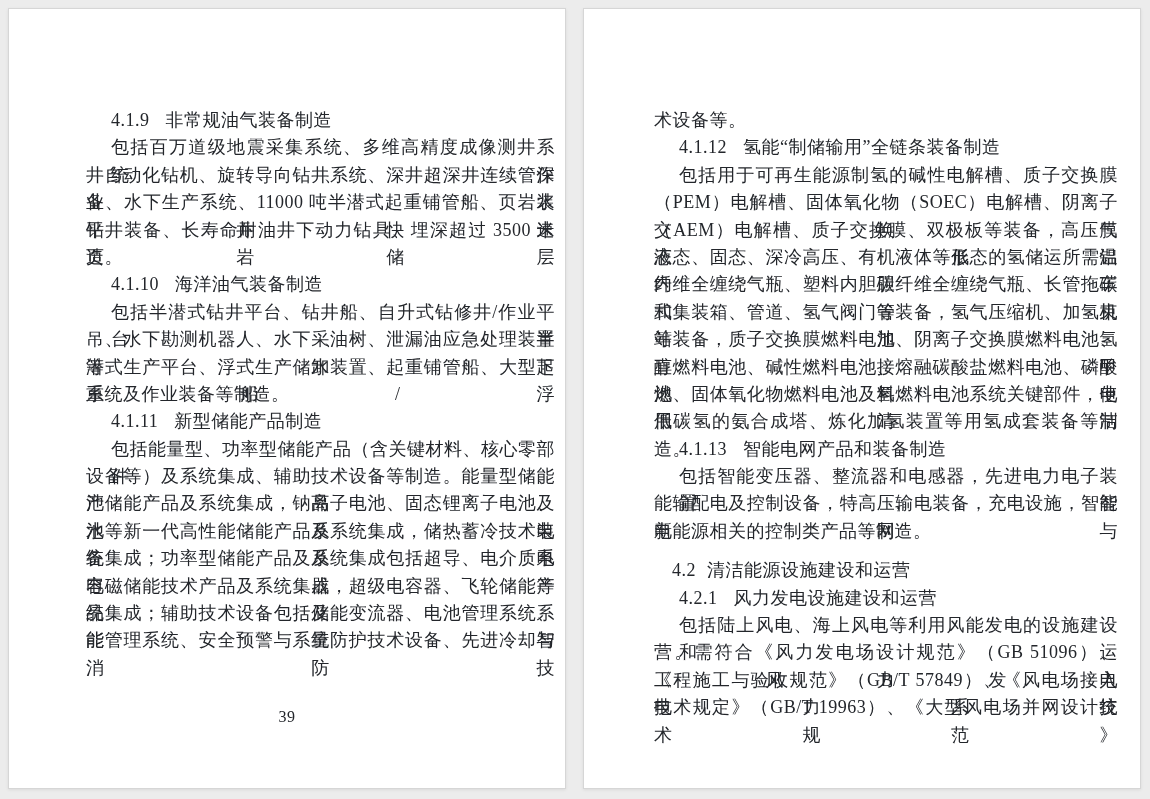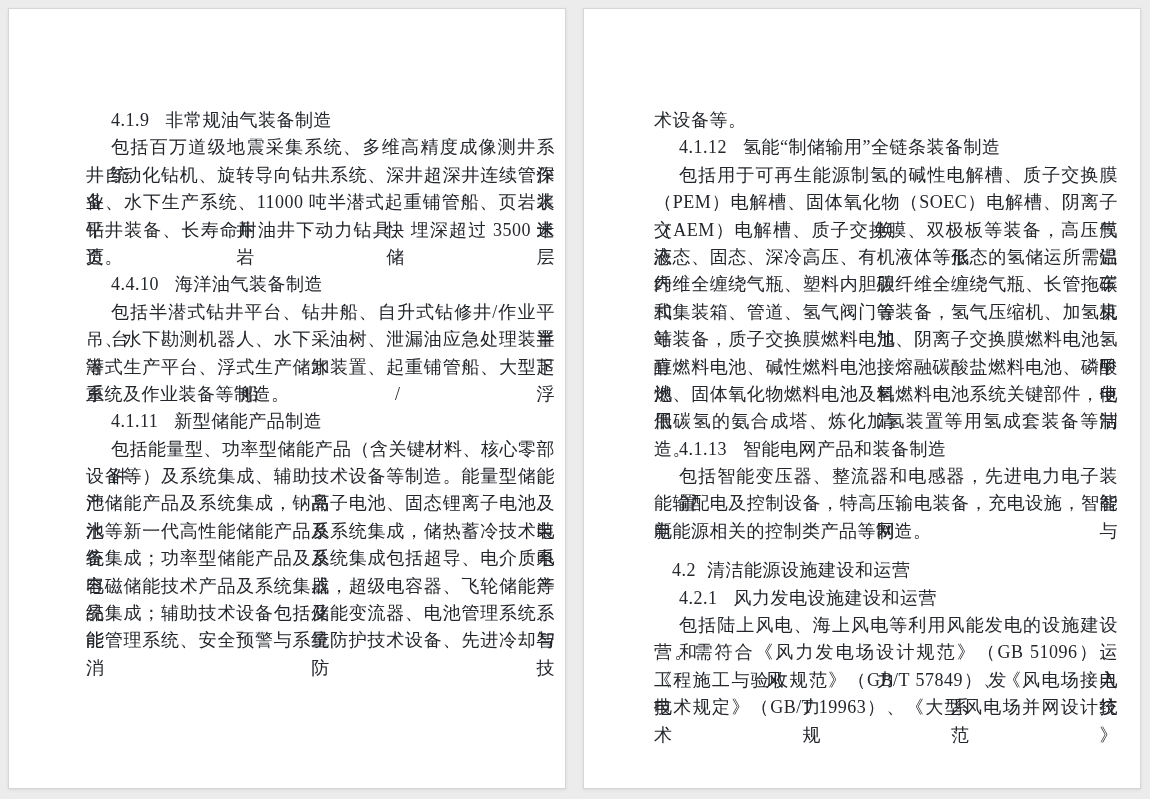--- a/index.html
+++ b/index.html
@@ -68,35 +68,36 @@
 <div class="viewer">
 
   <div class="page page-left">
     <div class="text-block">
         <div class="line h3">4.1.9 非常规油气装备制造</div>
         <div class="line p-first">包括百万道级地震采集系统、多维高精度成像测井系统、深</div>
         <div class="line p-mid">井自动化钻机、旋转导向钻井系统、深井超深井连续管作业装</div>
         <div class="line p-mid">备、水下生产系统、11000 吨半潜式起重铺管船、页岩水平井快速</div>
         <div class="line p-mid">钻井装备、长寿命耐油井下动力钻具、埋深超过 3500 米页岩储层</div>
         <div class="line p-end">造。</div>
-        <div class="line h3">4.4.10 海洋油气装备制造</div>
+        <div class="line h3">4.1.10 海洋油气装备制造</div>
         <div class="line p-first">包括半潜式钻井平台、钻井船、自升式钻修井/作业平台、半</div>
         <div class="line p-mid">吊、水下勘测机器人、水下采油树、泄漏油应急处理装置等水下</div>
         <div class="line p-mid">潜式生产平台、浮式生产储卸装置、起重铺管船、大型起重船/浮</div>
         <div class="line p-end">系统及作业装备等制造。</div>
         <div class="line h3">4.1.11 新型储能产品制造</div>
         <div class="line p-first">包括能量型、功率型储能产品（含关键材料、核心零部件、</div>
         <div class="line p-mid">设备等）及系统集成、辅助技术设备等制造。能量型储能产品及</div>
         <div class="line p-mid">池储能产品及系统集成，钠离子电池、固态锂离子电池、水系电</div>
         <div class="line p-mid">池等新一代高性能储能产品及系统集成，储热蓄冷技术装备及系</div>
         <div class="line p-mid">统集成；功率型储能产品及系统集成包括超导、电介质电容器等</div>
         <div class="line p-mid">电磁储能技术产品及系统集成，超级电容器、飞轮储能产品及系</div>
         <div class="line p-mid">统集成；辅助技术设备包括储能变流器、电池管理系统、能量智</div>
         <div class="line p-mid">能管理系统、安全预警与系统防护技术设备、先进冷却与消防技</div>
       </div>
+    <div class="page-number">39</div>
   </div>
 
   <div class="page page-right">
     <div class="text-block">
         <div class="line p-end">术设备等。</div>
         <div class="line h3">4.1.12 氢能“制储输用”全链条装备制造</div>
         <div class="line p-first">包括用于可再生能源制氢的碱性电解槽、质子交换膜</div>
         <div class="line p-mid">（PEM）电解槽、固体氧化物（SOEC）电解槽、阴离子交换膜</div>
         <div class="line p-mid">（AEM）电解槽、质子交换膜、双极板等装备，高压气态、低温</div>
         <div class="line p-mid">液态、固态、深冷高压、有机液体等形态的氢储运所需铝内胆碳</div>

